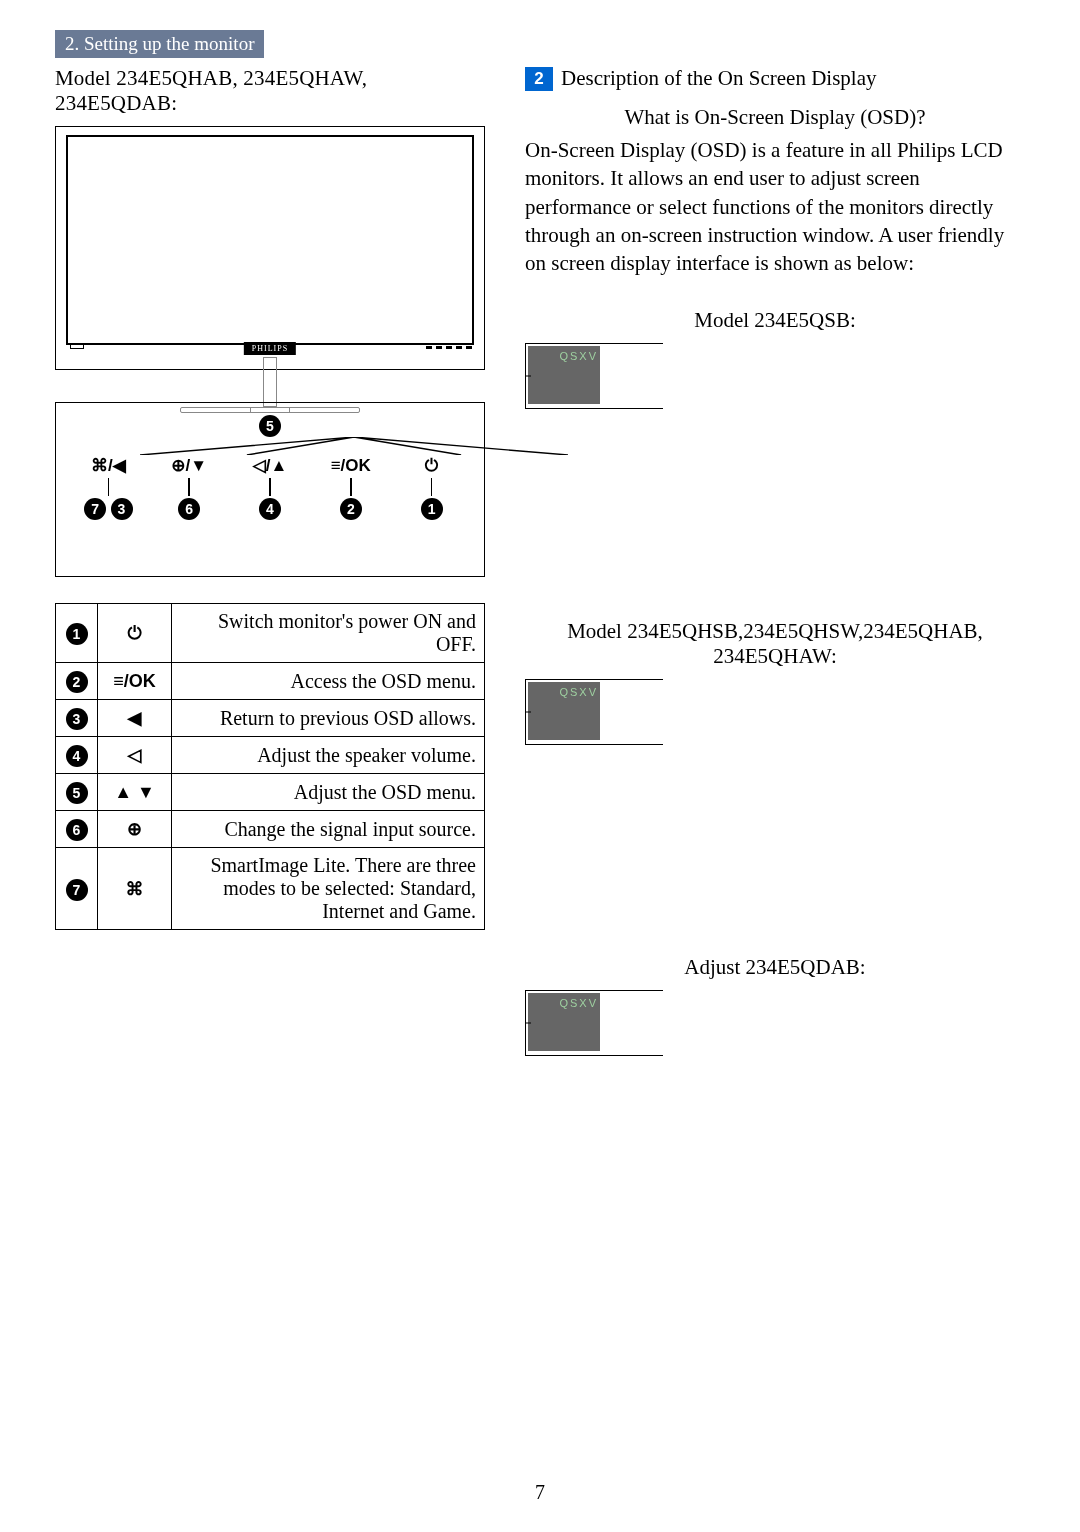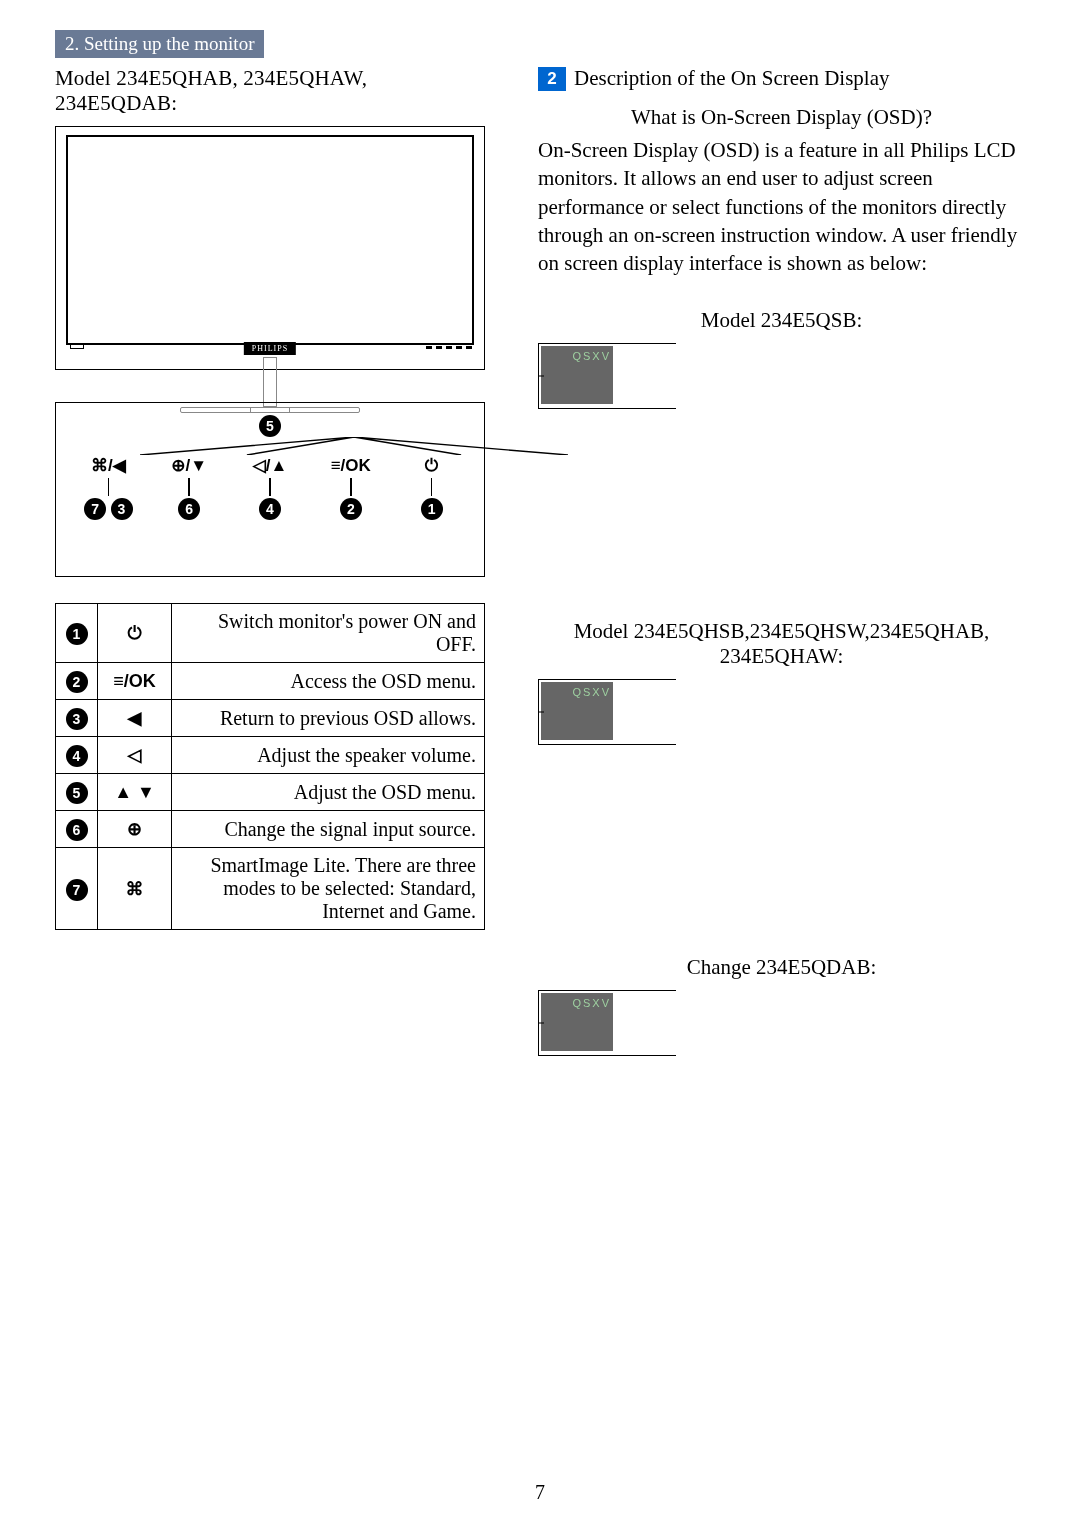--- a/index.html
+++ b/index.html
@@ -16,21 +16,21 @@
   .section-header {
     background: #6a7a95;
     color: #fff;
     font-size: 19px;
     padding: 3px 10px;
     display: inline-block;
     margin-bottom: 8px;
   }
   .two-col {
     display: flex;
-    gap: 53px;
+    gap: 40px;
   }
   .left-col { width: 430px; flex-shrink: 0; }
   .right-col { flex: 1; }
   .model-title {
     font-size: 21px;
     margin-bottom: 10px;
     letter-spacing: 0.2px;
   }
   
   .monitor-illus {
@@ -306,21 +306,21 @@
         <div class="model-block" style="margin-top: 210px;">
           <div class="subhead">Model 234E5QHSB,234E5QHSW,234E5QHAB, 234E5QHAW:</div>
           <div class="osd-thumb-wrap">
             <div class="osd-tick"></div>
             <div class="osd-thumb">
               <span class="osd-thumb-text">QSXV</span>
             </div>
           </div>
         </div>
         <div class="model-block" style="margin-top: 210px;">
-          <div class="subhead">Change 234E5QDAB:</div>
+          <div class="subhead">Adjust 234E5QDAB:</div>
           <div class="osd-thumb-wrap">
             <div class="osd-tick"></div>
             <div class="osd-thumb">
               <span class="osd-thumb-text">QSXV</span>
             </div>
           </div>
         </div>
       </div>
   </div>
 </div>

